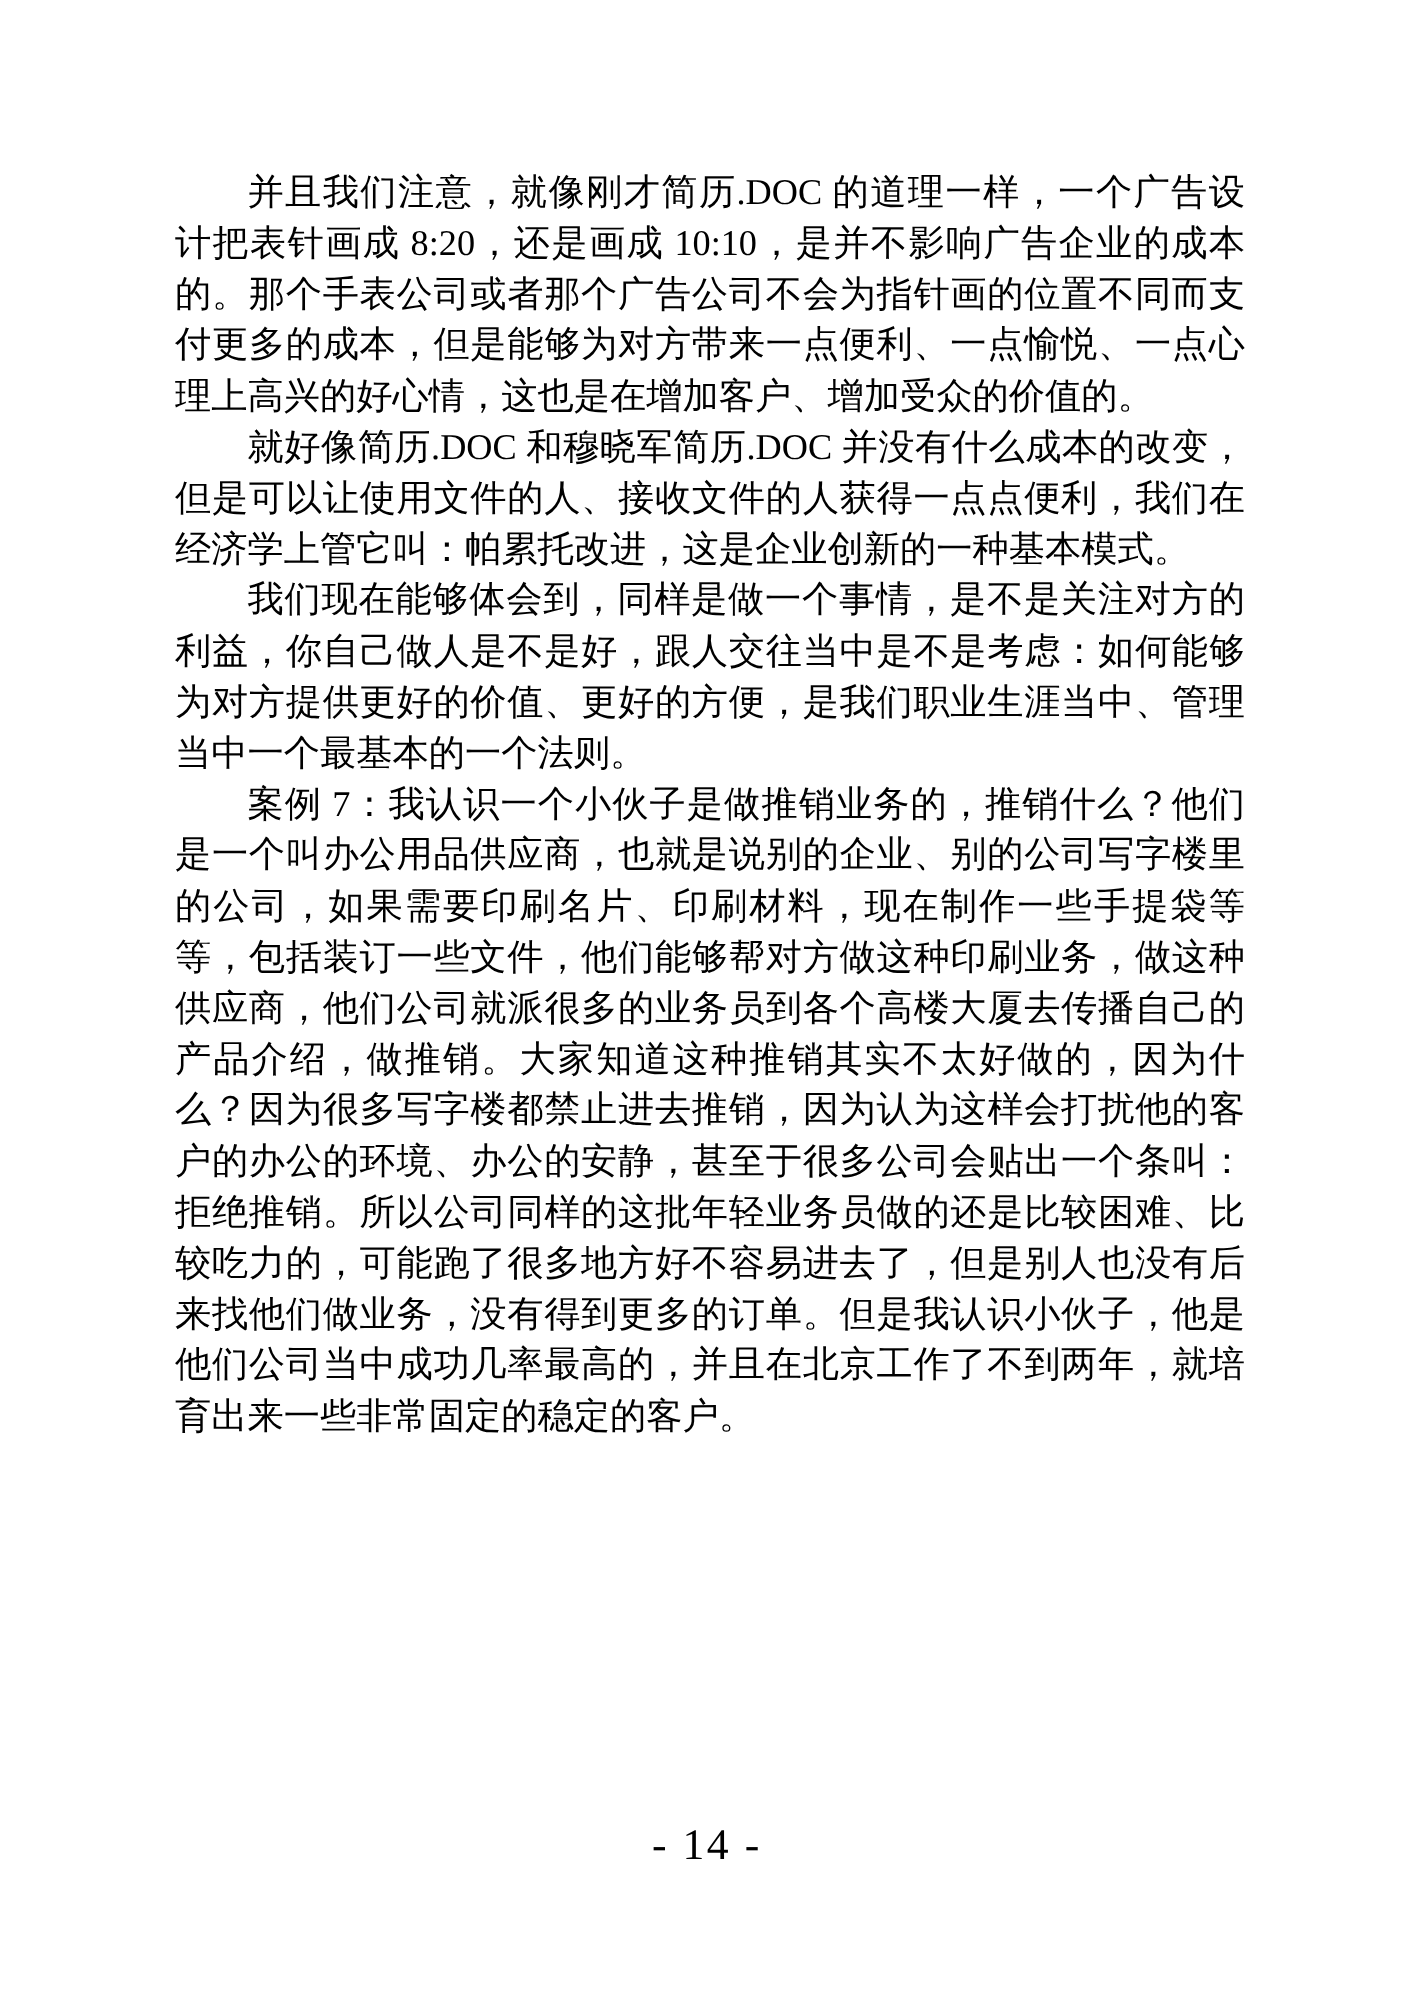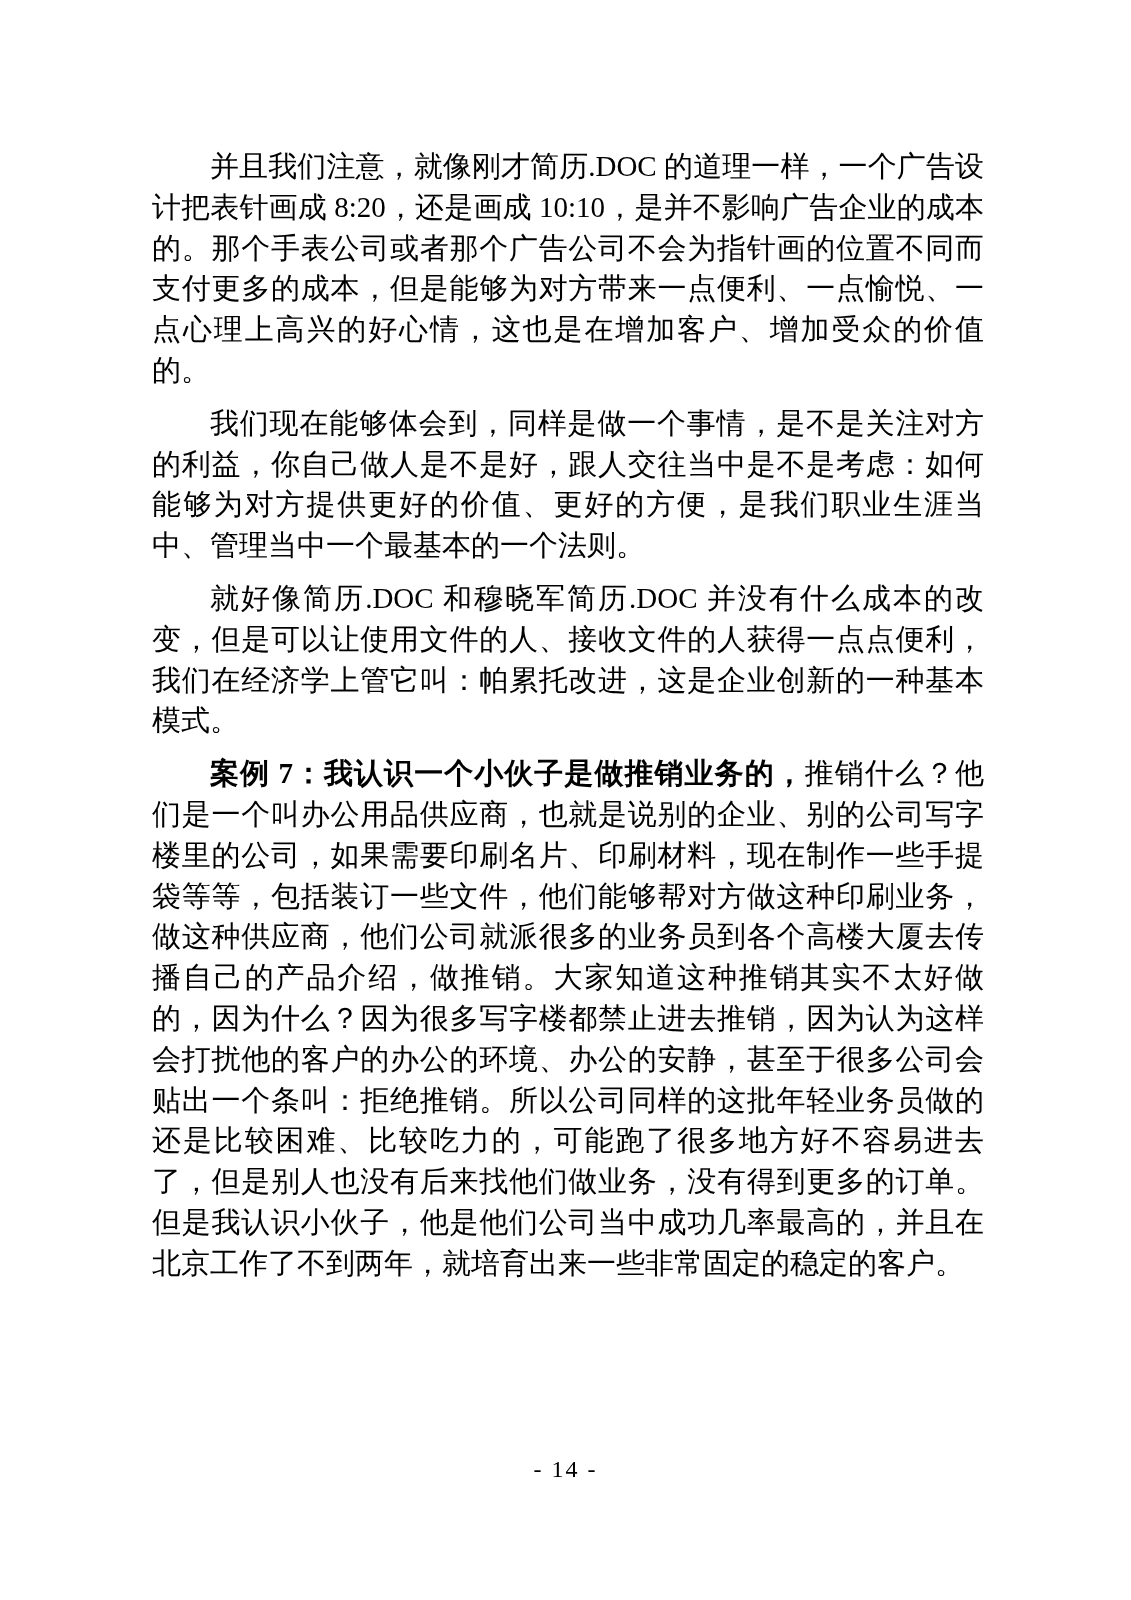--- a/index.html
+++ b/index.html
@@ -21,40 +21,40 @@
     left: 140px;
     top: 134px;
     width: 856px;
     color: #000000;
     font-size: 29px;
     line-height: 40.8px;
     text-align: justify;
     text-justify: inter-ideograph;
   }
   .para {
-    margin: 12px;
+    margin: 0;
     padding: 0;
     text-indent: 2em;
   }
-  .bold { font-weight: bold; }
+  .bold { font-weight: normal; }
   .footer {
     position: absolute;
     left: 0;
     right: 0;
     top: 1456px;
     text-align: center;
     color: #000000;
-    font-size: 24px;
+    font-size: 35px;
     letter-spacing: 2px;
   }
 </style>
 </head>
 <body>
 
 <div class="page">
   <div class="text-body">
       <p class="para"><span>并且我们注意，就像刚才简历.DOC 的道理一样，一个广告设计把表针画成 8:20，还是画成 10:10，是并不影响广告企业的成本的。那个手表公司或者那个广告公司不会为指针画的位置不同而支付更多的成本，但是能够为对方带来一点便利、一点愉悦、一点心理上高兴的好心情，这也是在增加客户、增加受众的价值的。</span></p>
+      <p class="para"><span>就好像简历.DOC 和穆晓军简历.DOC 并没有什么成本的改变，但是可以让使用文件的人、接收文件的人获得一点点便利，我们在经济学上管它叫：帕累托改进，这是企业创新的一种基本模式。</span></p>
       <p class="para"><span>我们现在能够体会到，同样是做一个事情，是不是关注对方的利益，你自己做人是不是好，跟人交往当中是不是考虑：如何能够为对方提供更好的价值、更好的方便，是我们职业生涯当中、管理当中一个最基本的一个法则。</span></p>
-      <p class="para"><span>就好像简历.DOC 和穆晓军简历.DOC 并没有什么成本的改变，但是可以让使用文件的人、接收文件的人获得一点点便利，我们在经济学上管它叫：帕累托改进，这是企业创新的一种基本模式。</span></p>
       <p class="para"><span class="bold">案例 7：我认识一个小伙子是做推销业务的，</span><span>推销什么？他们是一个叫办公用品供应商，也就是说别的企业、别的公司写字楼里的公司，如果需要印刷名片、印刷材料，现在制作一些手提袋等等，包括装订一些文件，他们能够帮对方做这种印刷业务，做这种供应商，他们公司就派很多的业务员到各个高楼大厦去传播自己的产品介绍，做推销。大家知道这种推销其实不太好做的，因为什么？因为很多写字楼都禁止进去推销，因为认为这样会打扰他的客户的办公的环境、办公的安静，甚至于很多公司会贴出一个条叫：拒绝推销。所以公司同样的这批年轻业务员做的还是比较困难、比较吃力的，可能跑了很多地方好不容易进去了，但是别人也没有后来找他们做业务，没有得到更多的订单。但是我认识小伙子，他是他们公司当中成功几率最高的，并且在北京工作了不到两年，就培育出来一些非常固定的稳定的客户。</span></p>
     </div>
   <div class="footer">- 14 -</div>
 </div>
 
 </body></html>

